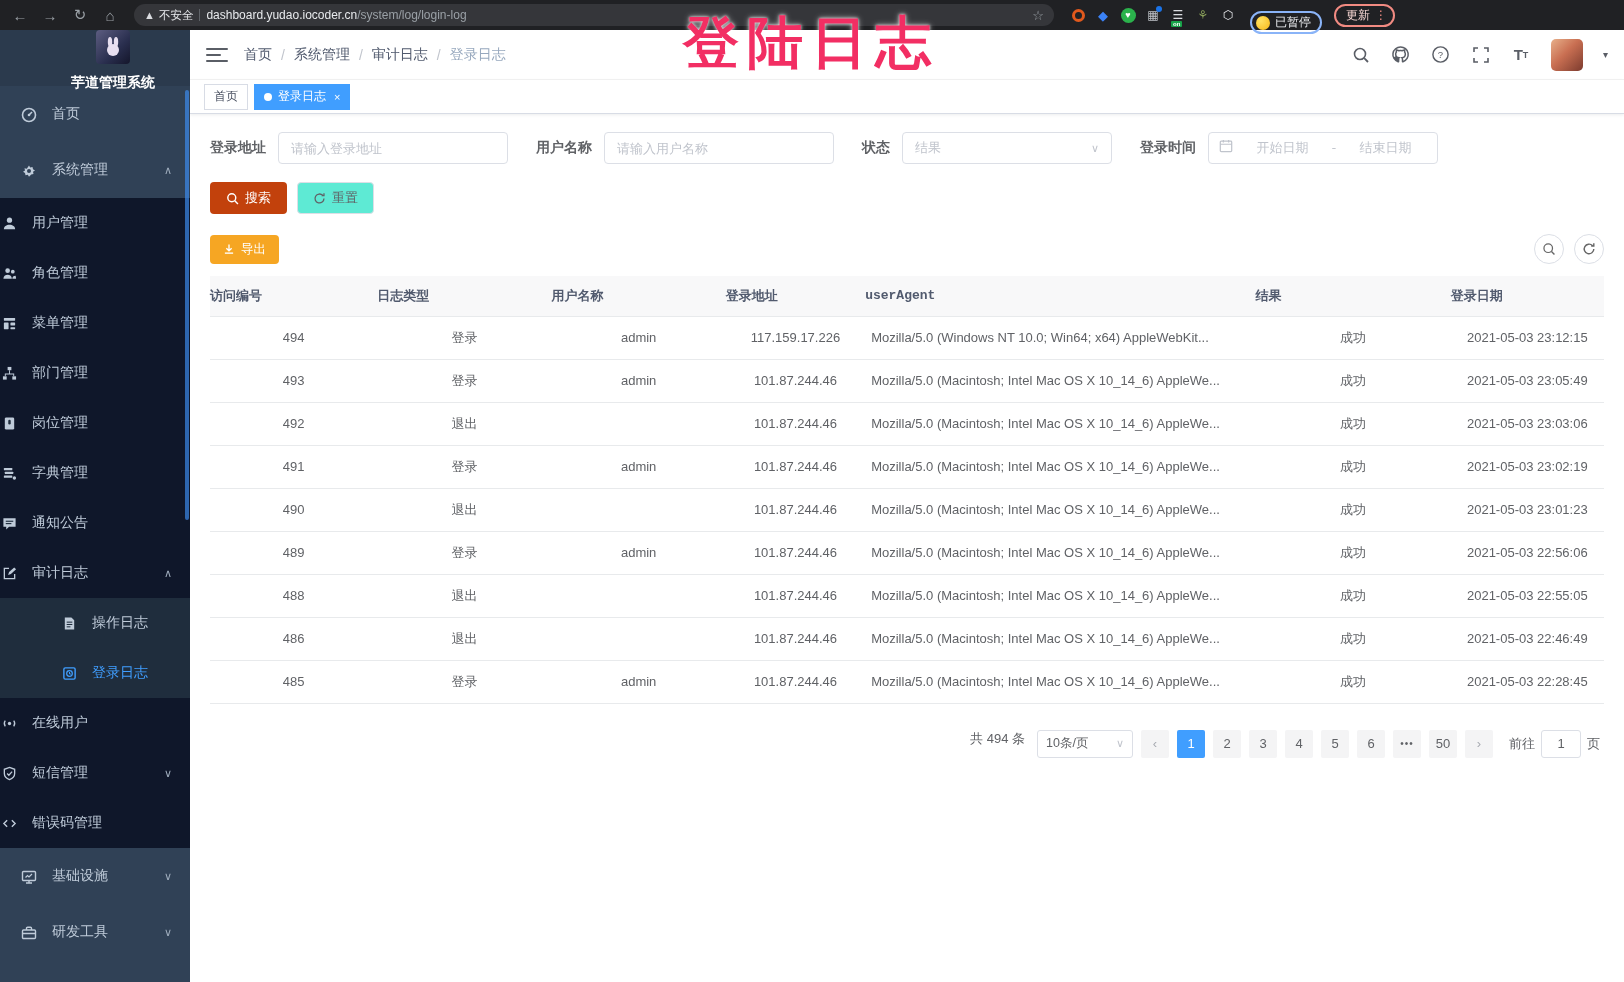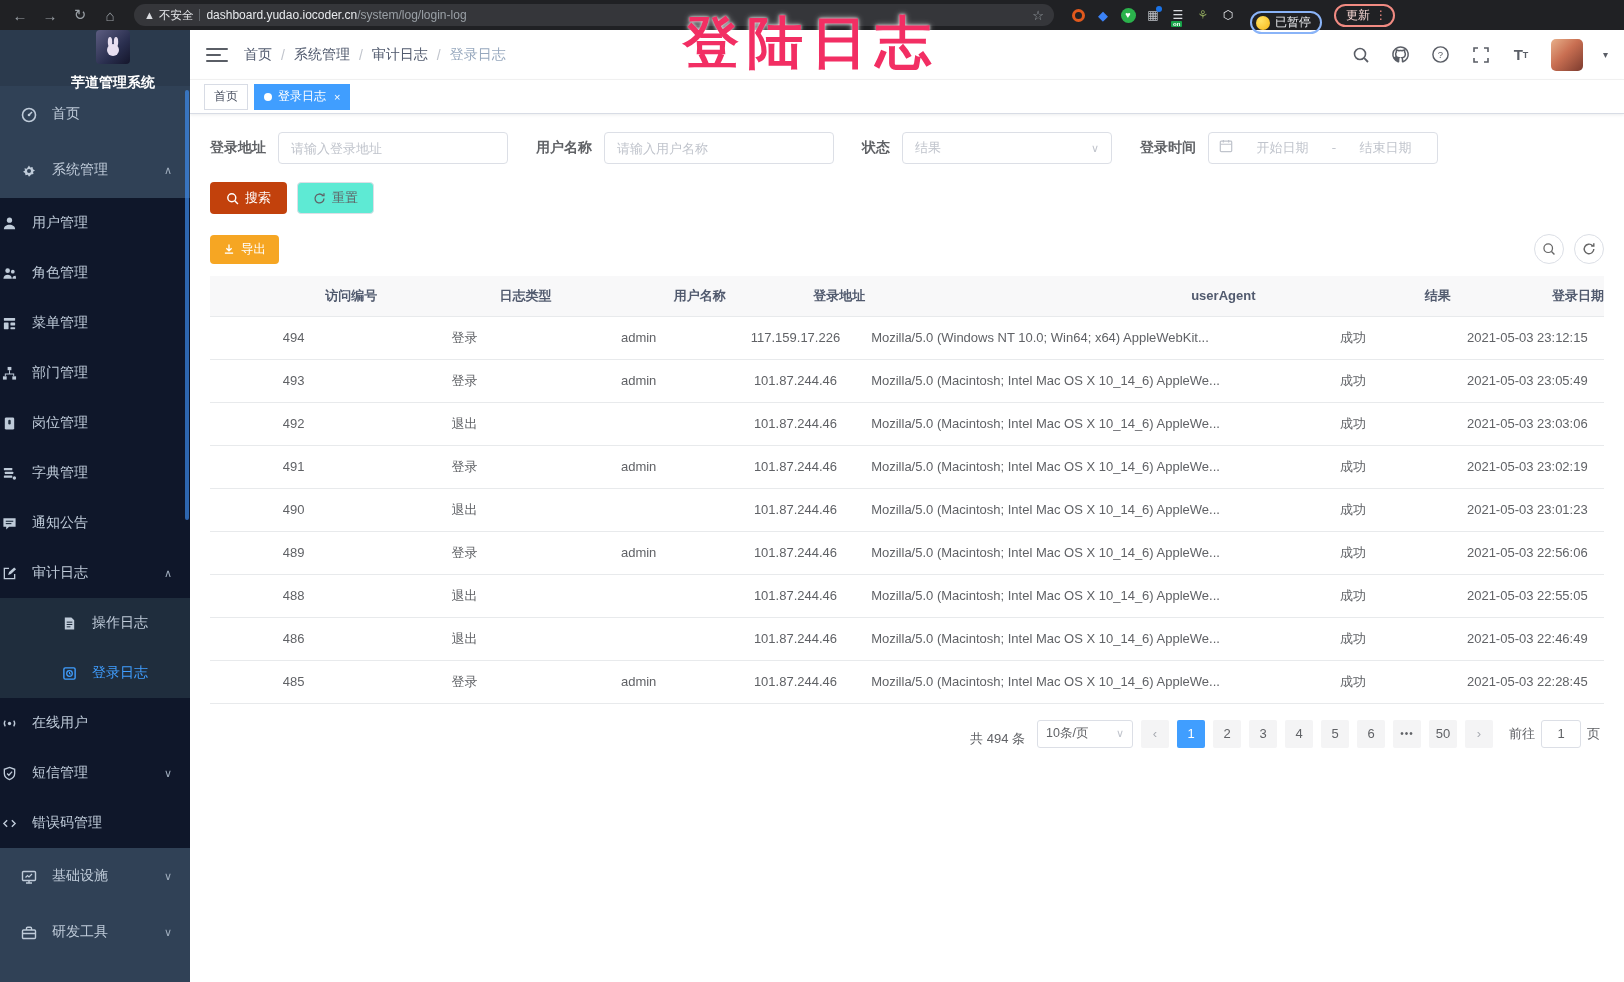--- a/index.html
+++ b/index.html
@@ -92,27 +92,27 @@
   .btn { height:32px; border-radius:4px; font-size:13px; display:inline-flex; align-items:center; gap:6px; padding:0 15px; cursor:pointer; border:1px solid transparent; font-family:inherit; }
   .btn-search { background:#c2410c; color:#fff; }
   .btn-reset { background:#5eead4; color:#606266; border-color:#dcdfe6; }
   .btn-export { background:#f6a623; color:#fff; height:29px; padding:0 12px; font-size:12.5px; }
   .toolbar-row { display:flex; align-items:center; margin-bottom:12px; }
   .toolbar-right { margin-left:auto; display:flex; gap:10px; }
   .circle-btn { width:30px; height:30px; border-radius:50%; border:1px solid #dcdfe6; background:#fff; display:flex; align-items:center; justify-content:center; color:#666; cursor:pointer; }
 
   
   table { width:100%; border-collapse:collapse; table-layout:fixed; font-size:13px; }
-  thead th { background:#f8f8f9; color:#515a6e; font-weight:bold; height:40px; text-align:right; border-bottom:1px solid #e8eaec; white-space:nowrap; }
+  thead th { background:#f8f8f9; color:#515a6e; font-weight:bold; height:40px; text-align:left; border-bottom:1px solid #e8eaec; white-space:nowrap;font-family:Liberation Mono, monospace; }
   tbody td { height:43px; text-align:center; color:#606266; border-bottom:1px solid #e8eaec; white-space:nowrap; overflow:hidden; text-overflow:ellipsis; }
   tbody td.ua { text-align:left; padding-left:6px; }
   col.c1{width:12%} col.c2{width:12.5%} col.c3{width:12.5%} col.c4{width:10%} col.c5{width:28%} col.c6{width:14%} col.c7{width:11%}
 
   
-  .pager { display:flex; align-items:flex-end; justify-content:flex-end; gap:8px; margin-top:16px; font-size:13px; color:#606266; padding-right:4px; }
+  .pager { display:flex; align-items:flex-start; justify-content:flex-end; gap:8px; margin-top:26px; font-size:13px; color:#606266; padding-right:4px; }
   .pg-total { margin-right:4px; }
   .pg-size { width:96px; height:28px; border:1px solid #dcdfe6; border-radius:3px; display:flex; align-items:center; justify-content:space-between; padding:0 8px; color:#606266; font-size:12.5px; cursor:pointer; }
   .pg-btn { min-width:28px; height:28px; background:#f4f4f5; color:#606266; border-radius:2px; display:flex; align-items:center; justify-content:center; font-size:13px; cursor:pointer; padding:0 4px; }
   .pg-btn.arrow { color:#a8abb2; }
   .pg-btn.active { background:#409eff; color:#fff; }
   .pg-goto { display:flex; align-items:center; gap:6px; margin-left:8px; }
   .pg-input { width:40px; height:28px; border:1px solid #dcdfe6; border-radius:3px; text-align:center; font-size:13px; color:#606266; font-family:inherit; }
 </style>
 </head>
 <body>

